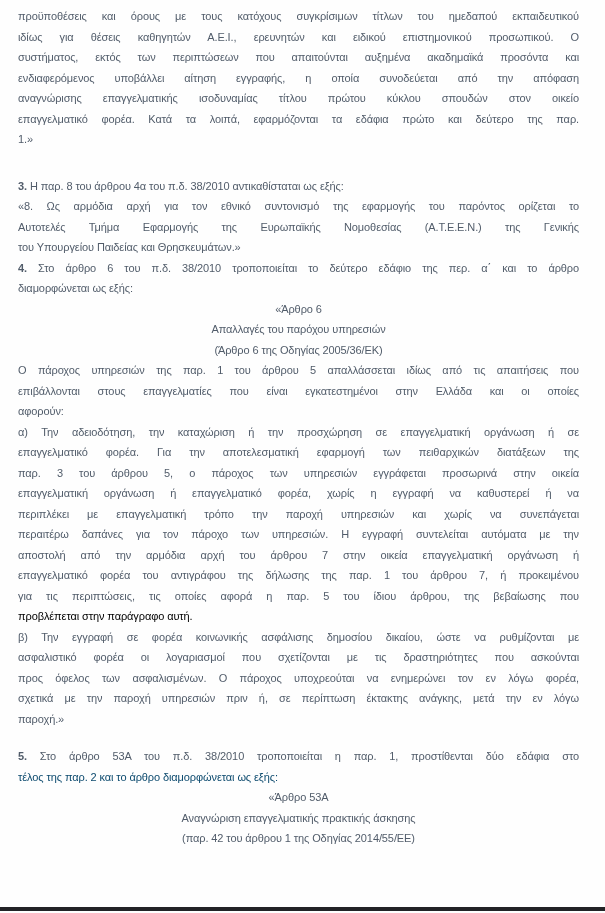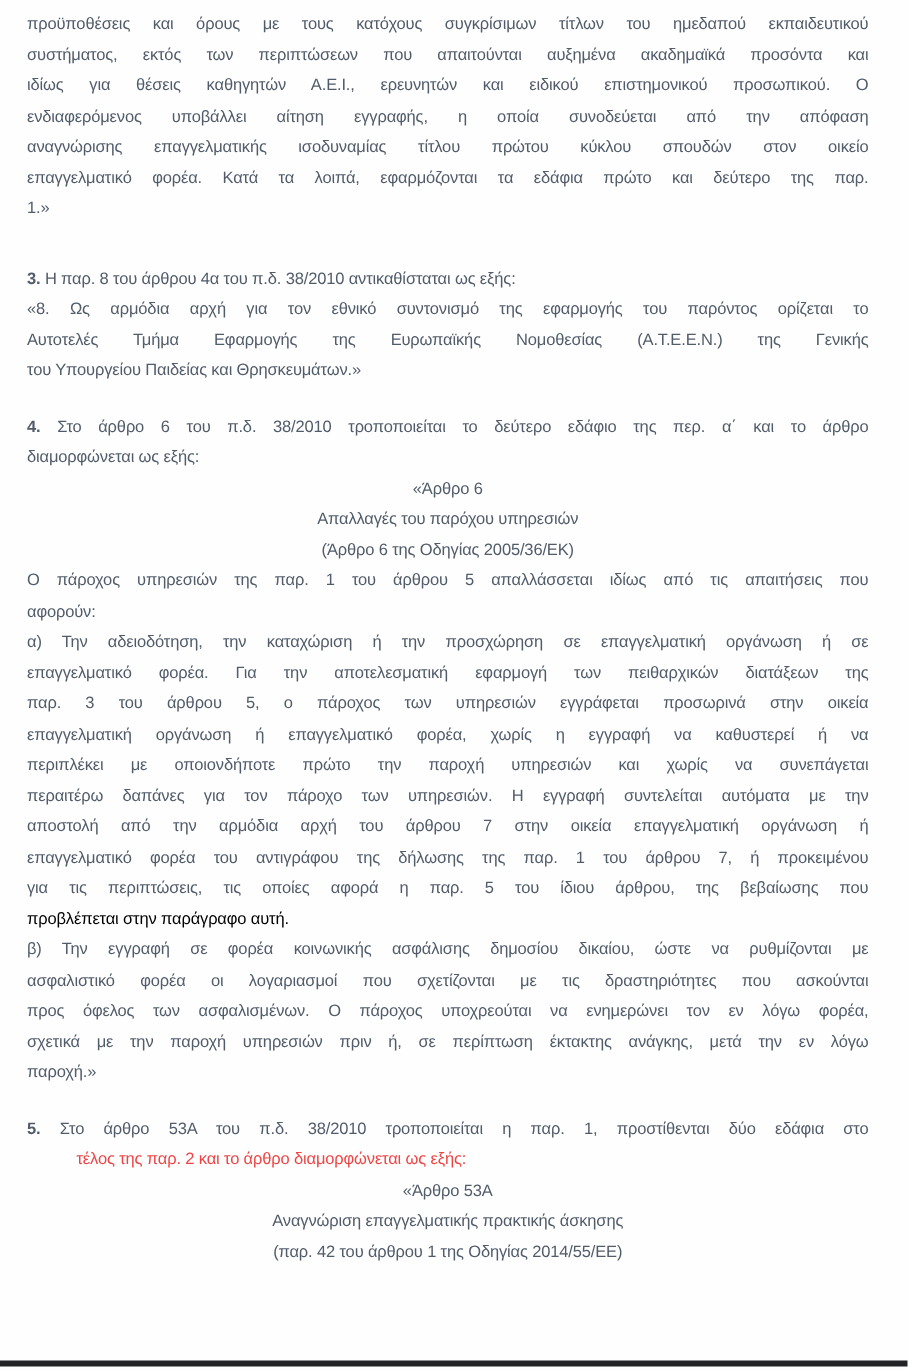--- a/index.html
+++ b/index.html
@@ -23,21 +23,21 @@
     position: absolute;
     top: 6px;
     left: 18px;
     right: 26px;
   }
   .para {
     margin: 0;
   }
   
   .content > .para:nth-child(2) { margin-top: 26px; }
-  .content > .para:nth-child(3) { margin-top: 17px; }
+  .content > .para:nth-child(3) { margin-top: 0; }
   .content > .para:nth-child(4) { }
   .content > .para:nth-child(5) { margin-top: 17px; }
   .line {
     font-size: 11px;
     line-height: 20.5px;
     letter-spacing: -0.1px;
     color: #515c6a;
     text-align: justify;
     text-align-last: justify;
     white-space: normal;
@@ -62,61 +62,62 @@
     background: #222326;
   }
 </style>
 </head>
 <body>
 
 <div class="page" style="background: rgb(254, 254, 254);">
   <div class="content" id="doc">
       <div class="para">
         <div class="line" style="color: rgb(81, 92, 106);">προϋποθέσεις και όρους με τους κατόχους συγκρίσιμων τίτλων του ημεδαπού εκπαιδευτικού</div>
+        <div class="line" style="color: rgb(81, 92, 106);">ιδίως για θέσεις καθηγητών Α.Ε.Ι., ερευνητών και ειδικού επιστημονικού προσωπικού. Ο</div>
         <div class="line" style="color: rgb(81, 92, 106);">συστήματος, εκτός των περιπτώσεων που απαιτούνται αυξημένα ακαδημαϊκά προσόντα και</div>
-        <div class="line" style="color: rgb(81, 92, 106);">ιδίως για θέσεις καθηγητών Α.Ε.Ι., ερευνητών και ειδικού επιστημονικού προσωπικού. Ο</div>
         <div class="line" style="color: rgb(81, 92, 106);">ενδιαφερόμενος υποβάλλει αίτηση εγγραφής, η οποία συνοδεύεται από την απόφαση</div>
         <div class="line" style="color: rgb(81, 92, 106);">αναγνώρισης επαγγελματικής ισοδυναμίας τίτλου πρώτου κύκλου σπουδών στον οικείο</div>
         <div class="line" style="color: rgb(81, 92, 106);">επαγγελματικό φορέα. Κατά τα λοιπά, εφαρμόζονται τα εδάφια πρώτο και δεύτερο της παρ.</div>
         <div class="line last" style="color: rgb(81, 92, 106);">1.»</div>
       </div>
       <div class="para">
         <div class="line last" style="color: rgb(81, 92, 106);"><b>3.</b><span> Η παρ. 8 του άρθρου 4α του π.δ. 38/2010 αντικαθίσταται ως εξής:</span></div>
         <div class="line" style="color: rgb(81, 92, 106);">«8. Ως αρμόδια αρχή για τον εθνικό συντονισμό της εφαρμογής του παρόντος ορίζεται το</div>
         <div class="line" style="color: rgb(81, 92, 106);">Αυτοτελές Τμήμα Εφαρμογής της Ευρωπαϊκής Νομοθεσίας (Α.Τ.Ε.Ε.Ν.) της Γενικής</div>
         <div class="line last" style="color: rgb(81, 92, 106);">του Υπουργείου Παιδείας και Θρησκευμάτων.»</div>
       </div>
       <div class="para">
         <div class="line" style="color: rgb(81, 92, 106);"><b>4.</b><span> Στο άρθρο 6 του π.δ. 38/2010 τροποποιείται το δεύτερο εδάφιο της περ. α΄ και το άρθρο</span></div>
         <div class="line last" style="color: rgb(81, 92, 106);">διαμορφώνεται ως εξής:</div>
         <div class="line center" style="color: rgb(81, 92, 106);">«Άρθρο 6</div>
         <div class="line center" style="color: rgb(81, 92, 106);">Απαλλαγές του παρόχου υπηρεσιών</div>
         <div class="line center" style="color: rgb(81, 92, 106);">(Άρθρο 6 της Οδηγίας 2005/36/ΕΚ)</div>
       </div>
       <div class="para">
         <div class="line" style="color: rgb(81, 92, 106);">Ο πάροχος υπηρεσιών της παρ. 1 του άρθρου 5 απαλλάσσεται ιδίως από τις απαιτήσεις που</div>
+        <div class="line" style="color: rgb(81, 92, 106);">επιβάλλονται στους επαγγελματίες που είναι εγκατεστημένοι στην Ελλάδα και οι οποίες</div>
         <div class="line last" style="color: rgb(81, 92, 106);">αφορούν:</div>
         <div class="line" style="color: rgb(81, 92, 106);">α) Την αδειοδότηση, την καταχώριση ή την προσχώρηση σε επαγγελματική οργάνωση ή σε</div>
         <div class="line" style="color: rgb(81, 92, 106);">επαγγελματικό φορέα. Για την αποτελεσματική εφαρμογή των πειθαρχικών διατάξεων της</div>
         <div class="line" style="color: rgb(81, 92, 106);">παρ. 3 του άρθρου 5, ο πάροχος των υπηρεσιών εγγράφεται προσωρινά στην οικεία</div>
         <div class="line" style="color: rgb(81, 92, 106);">επαγγελματική οργάνωση ή επαγγελματικό φορέα, χωρίς η εγγραφή να καθυστερεί ή να</div>
-        <div class="line" style="color: rgb(81, 92, 106);">περιπλέκει με οποιονδήποτε πρώτο την παροχή υπηρεσιών και χωρίς να συνεπάγεται</div>
+        <div class="line" style="color: rgb(81, 92, 106);">περιπλέκει με επαγγελματική τρόπο την παροχή υπηρεσιών και χωρίς να συνεπάγεται</div>
         <div class="line" style="color: rgb(81, 92, 106);">περαιτέρω δαπάνες για τον πάροχο των υπηρεσιών. Η εγγραφή συντελείται αυτόματα με την</div>
         <div class="line" style="color: rgb(81, 92, 106);">αποστολή από την αρμόδια αρχή του άρθρου 7 στην οικεία επαγγελματική οργάνωση ή</div>
         <div class="line" style="color: rgb(81, 92, 106);">επαγγελματικό φορέα του αντιγράφου της δήλωσης της παρ. 1 του άρθρου 7, ή προκειμένου</div>
         <div class="line" style="color: rgb(81, 92, 106);">για τις περιπτώσεις, τις οποίες αφορά η παρ. 5 του ίδιου άρθρου, της βεβαίωσης που</div>
         <div class="line last" style="color: #000000;">προβλέπεται στην παράγραφο αυτή.</div>
         <div class="line" style="color: rgb(81, 92, 106);">β) Την εγγραφή σε φορέα κοινωνικής ασφάλισης δημοσίου δικαίου, ώστε να ρυθμίζονται με</div>
         <div class="line" style="color: rgb(81, 92, 106);">ασφαλιστικό φορέα οι λογαριασμοί που σχετίζονται με τις δραστηριότητες που ασκούνται</div>
         <div class="line" style="color: rgb(81, 92, 106);">προς όφελος των ασφαλισμένων. Ο πάροχος υποχρεούται να ενημερώνει τον εν λόγω φορέα,</div>
         <div class="line" style="color: rgb(81, 92, 106);">σχετικά με την παροχή υπηρεσιών πριν ή, σε περίπτωση έκτακτης ανάγκης, μετά την εν λόγω</div>
         <div class="line last" style="color: rgb(81, 92, 106);">παροχή.»</div>
       </div>
       <div class="para">
         <div class="line" style="color: rgb(81, 92, 106);"><b>5.</b><span> Στο άρθρο 53Α του π.δ. 38/2010 τροποποιείται η παρ. 1, προστίθενται δύο εδάφια στο</span></div>
-        <div class="line last" style="color: #ef4444; margin-left: 33px;">τέλος της παρ. 2 και το άρθρο διαμορφώνεται ως εξής:</div>
+        <div class="line last" style="color: #0c4a6e;">τέλος της παρ. 2 και το άρθρο διαμορφώνεται ως εξής:</div>
         <div class="line center" style="color: rgb(81, 92, 106);">«Άρθρο 53Α</div>
         <div class="line center" style="color: rgb(81, 92, 106);">Αναγνώριση επαγγελματικής πρακτικής άσκησης</div>
         <div class="line center" style="color: rgb(81, 92, 106);">(παρ. 42 του άρθρου 1 της Οδηγίας 2014/55/ΕΕ)</div>
       </div>
     </div>
   <div class="bottom-rule" style="background: rgb(34, 35, 38);"></div>
 </div>
 
 </body></html>

